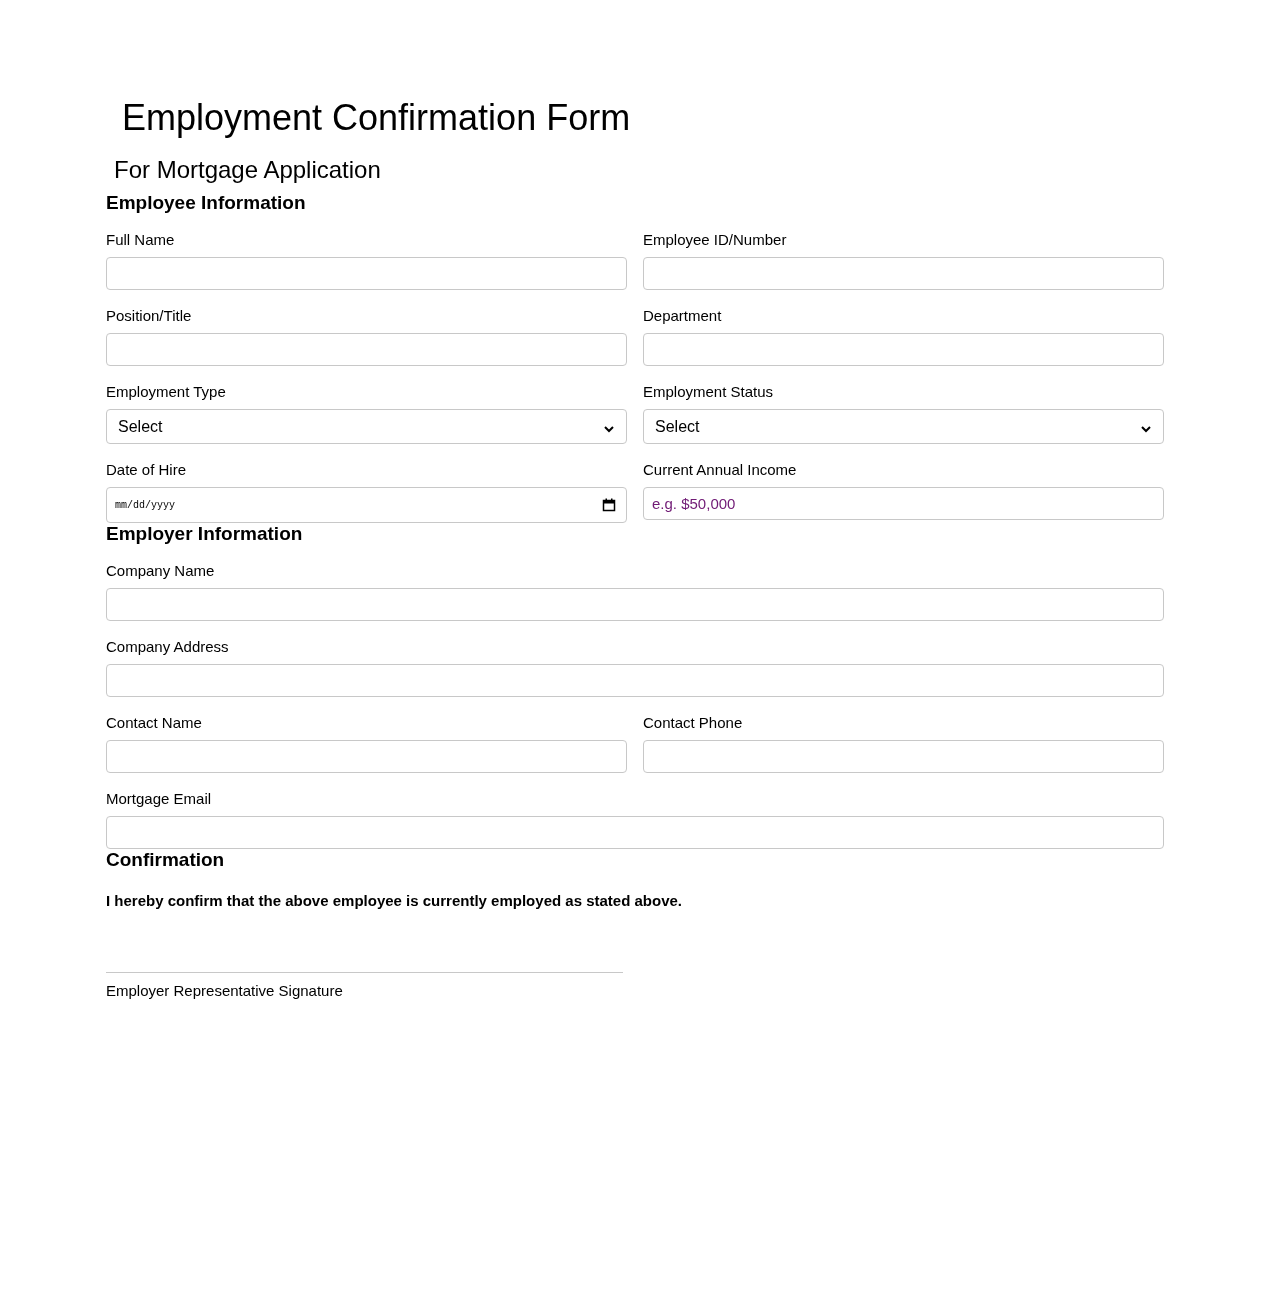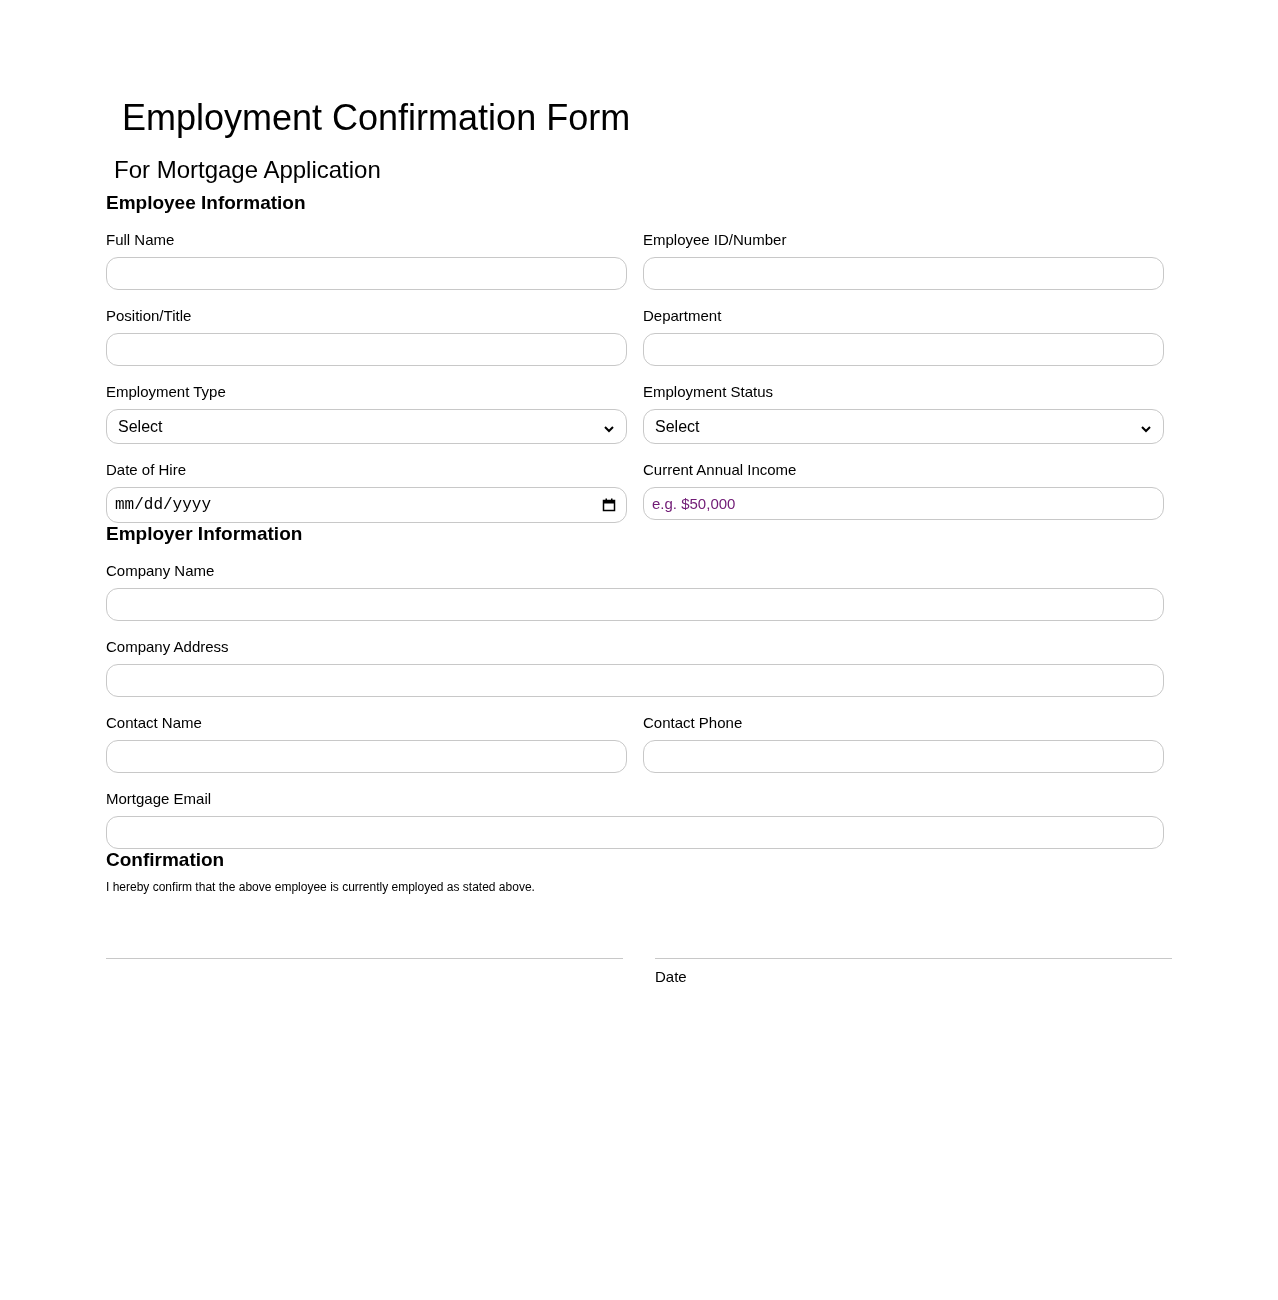--- a/index.html
+++ b/index.html
@@ -57,21 +57,21 @@
       line-height: 17px;
       height: 17px;
       margin-bottom: 9px;
     }
     .full { grid-column: 1 / span 2; }
 
     .input {
       width: 100%;
       height: 33px;
       border: 1px solid #c8c8c8;
-      border-radius: 12px;
+      border-radius: 4px;
       background: #fff;
       font-family: "Liberation Sans", sans-serif;
       font-size: 15px;
       padding: 0 8px;
       display: flex;
       align-items: center;
       color: #000;
     }
     .input.placeholder { color: #701a75; }
     .select {
@@ -81,30 +81,31 @@
       font-size: 16px;
     }
     .select .chev {
       width: 12px;
       height: 12px;
       display: inline-block;
     }
     .date {
       height: 36px;
       font-family: "Liberation Mono", monospace;
-      font-size: 16px;
+      font-size: 10px;
       justify-content: space-between;
       padding: 0 10px 0 8px;
     }
     .date .cal { width: 14px; height: 14px; display: inline-block; }
 
     .confirm-text {
-      font-size: 12px;
+      font-size: 15px;
       line-height: 18px;
-      margin-top: 7px;
+      margin-top: 21px;
+      font-weight: bold;
     }
     .sig-row {
       display: grid;
       grid-template-columns: 517px 517px;
       column-gap: 32px;
       margin-top: 62px;
     }
     .sig-line {
       border-top: 1px solid #c8c8c8;
       height: 1px;
@@ -211,20 +212,17 @@
       <div class="input"></div>
     </div>
   </div>
 
   <h3 class="section sec-confirm">Confirmation</h3>
   <p class="confirm-text">I hereby confirm that the above employee is currently employed as stated above.</p>
 
   <div class="sig-row">
     <div>
       <div class="sig-line"></div>
-    </div>
-    <div>
-      <div class="sig-line"></div>
-      <div class="sig-label">Date</div>
+      <div class="sig-label">Employer Representative Signature</div>
     </div>
   </div>
 
 </div>
 
 </body></html>

